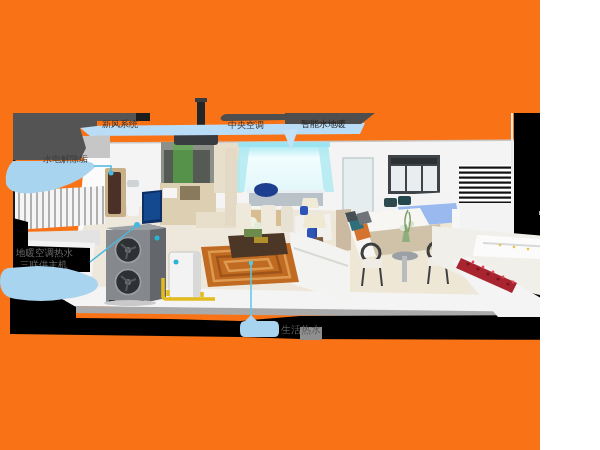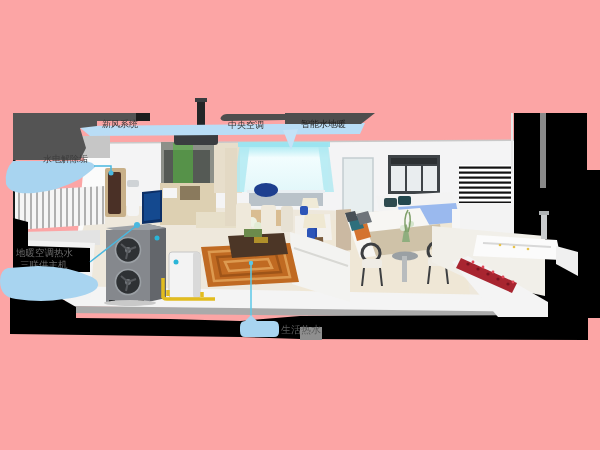--- a/index.html
+++ b/index.html
@@ -1,16 +1,16 @@
 <!DOCTYPE html>
 <html><head>
 <meta charset="utf-8">
 <style>
 html,body{margin:0;padding:0;background:#fff;}
-#scene{position:relative;width:600px;height:450px;background:#fca5a5;overflow:hidden;font-family:"Liberation Sans", sans-serif;}
+#scene{position:relative;width:540px;height:450px;background:#f97316;overflow:hidden;font-family:"Liberation Sans", sans-serif;}
 svg{position:absolute;left:0;top:0;}
 </style>
 </head>
 <body>
 
 <div id="scene">
 <svg width="600" height="450" viewBox="0 0 600 450">
 <defs>
 <linearGradient id="winglow" x1="0" y1="0" x2="0" y2="1">
 <stop offset="0" stop-color="#9de6f0"></stop>

